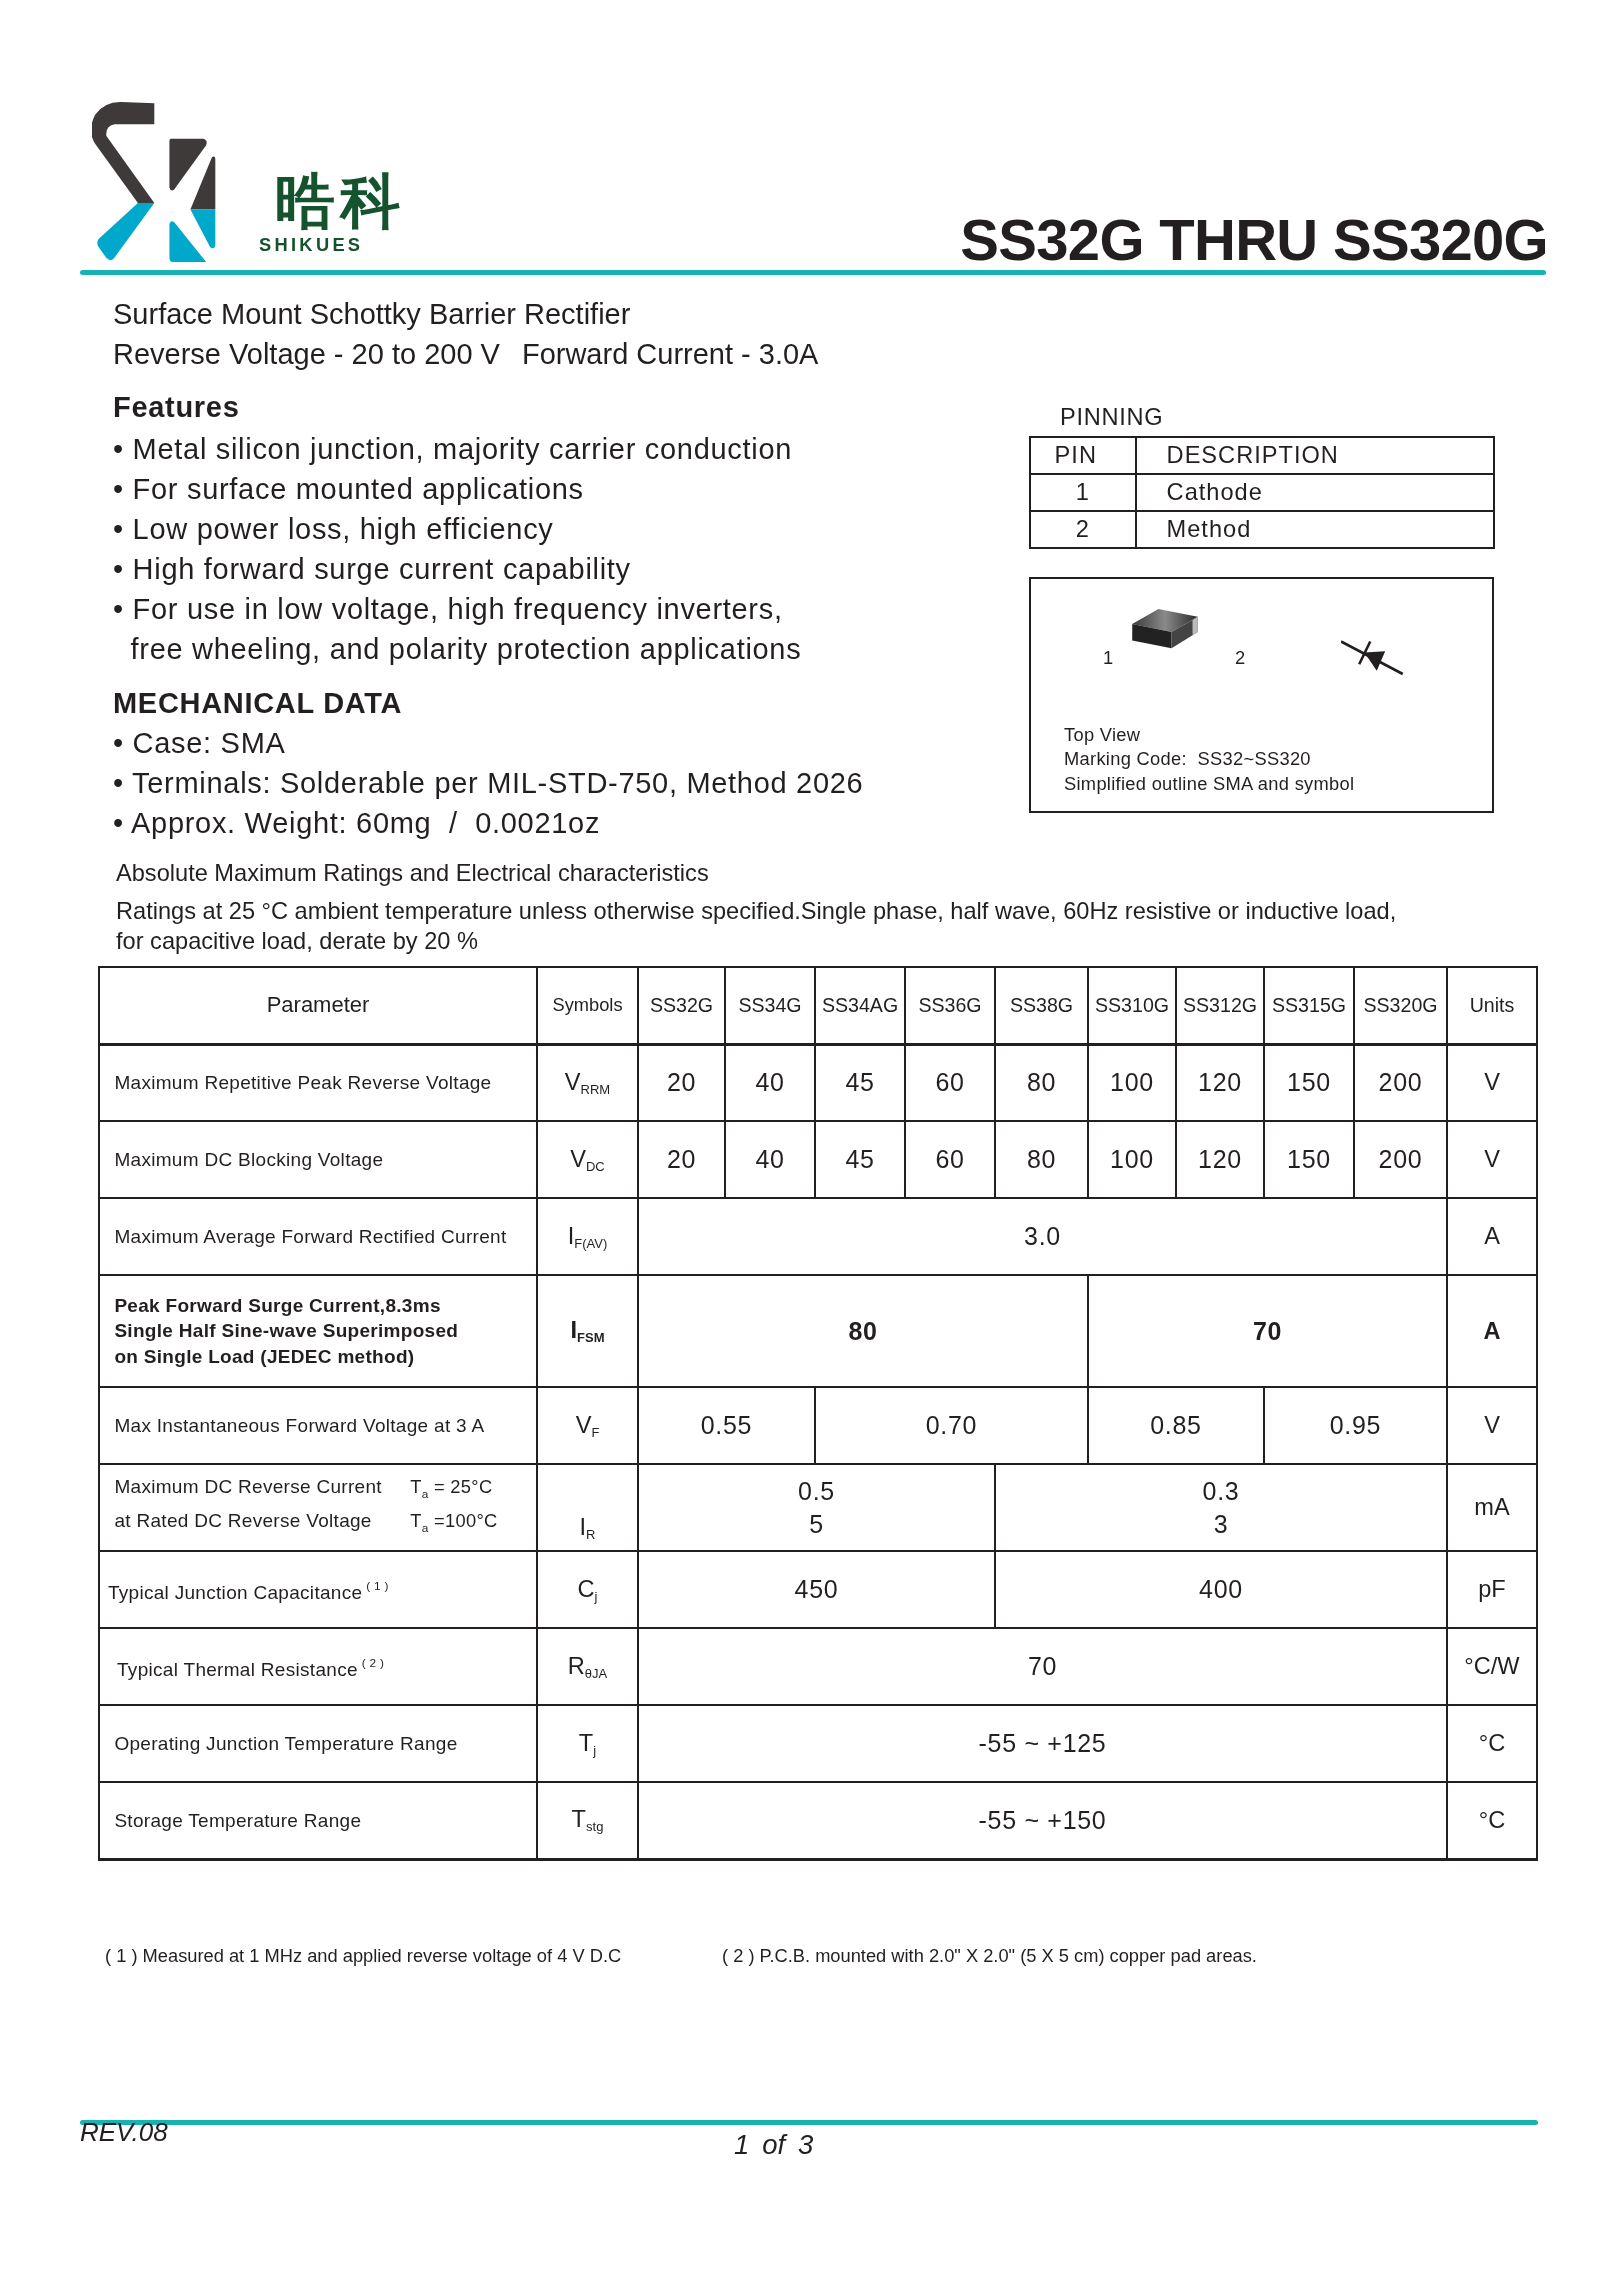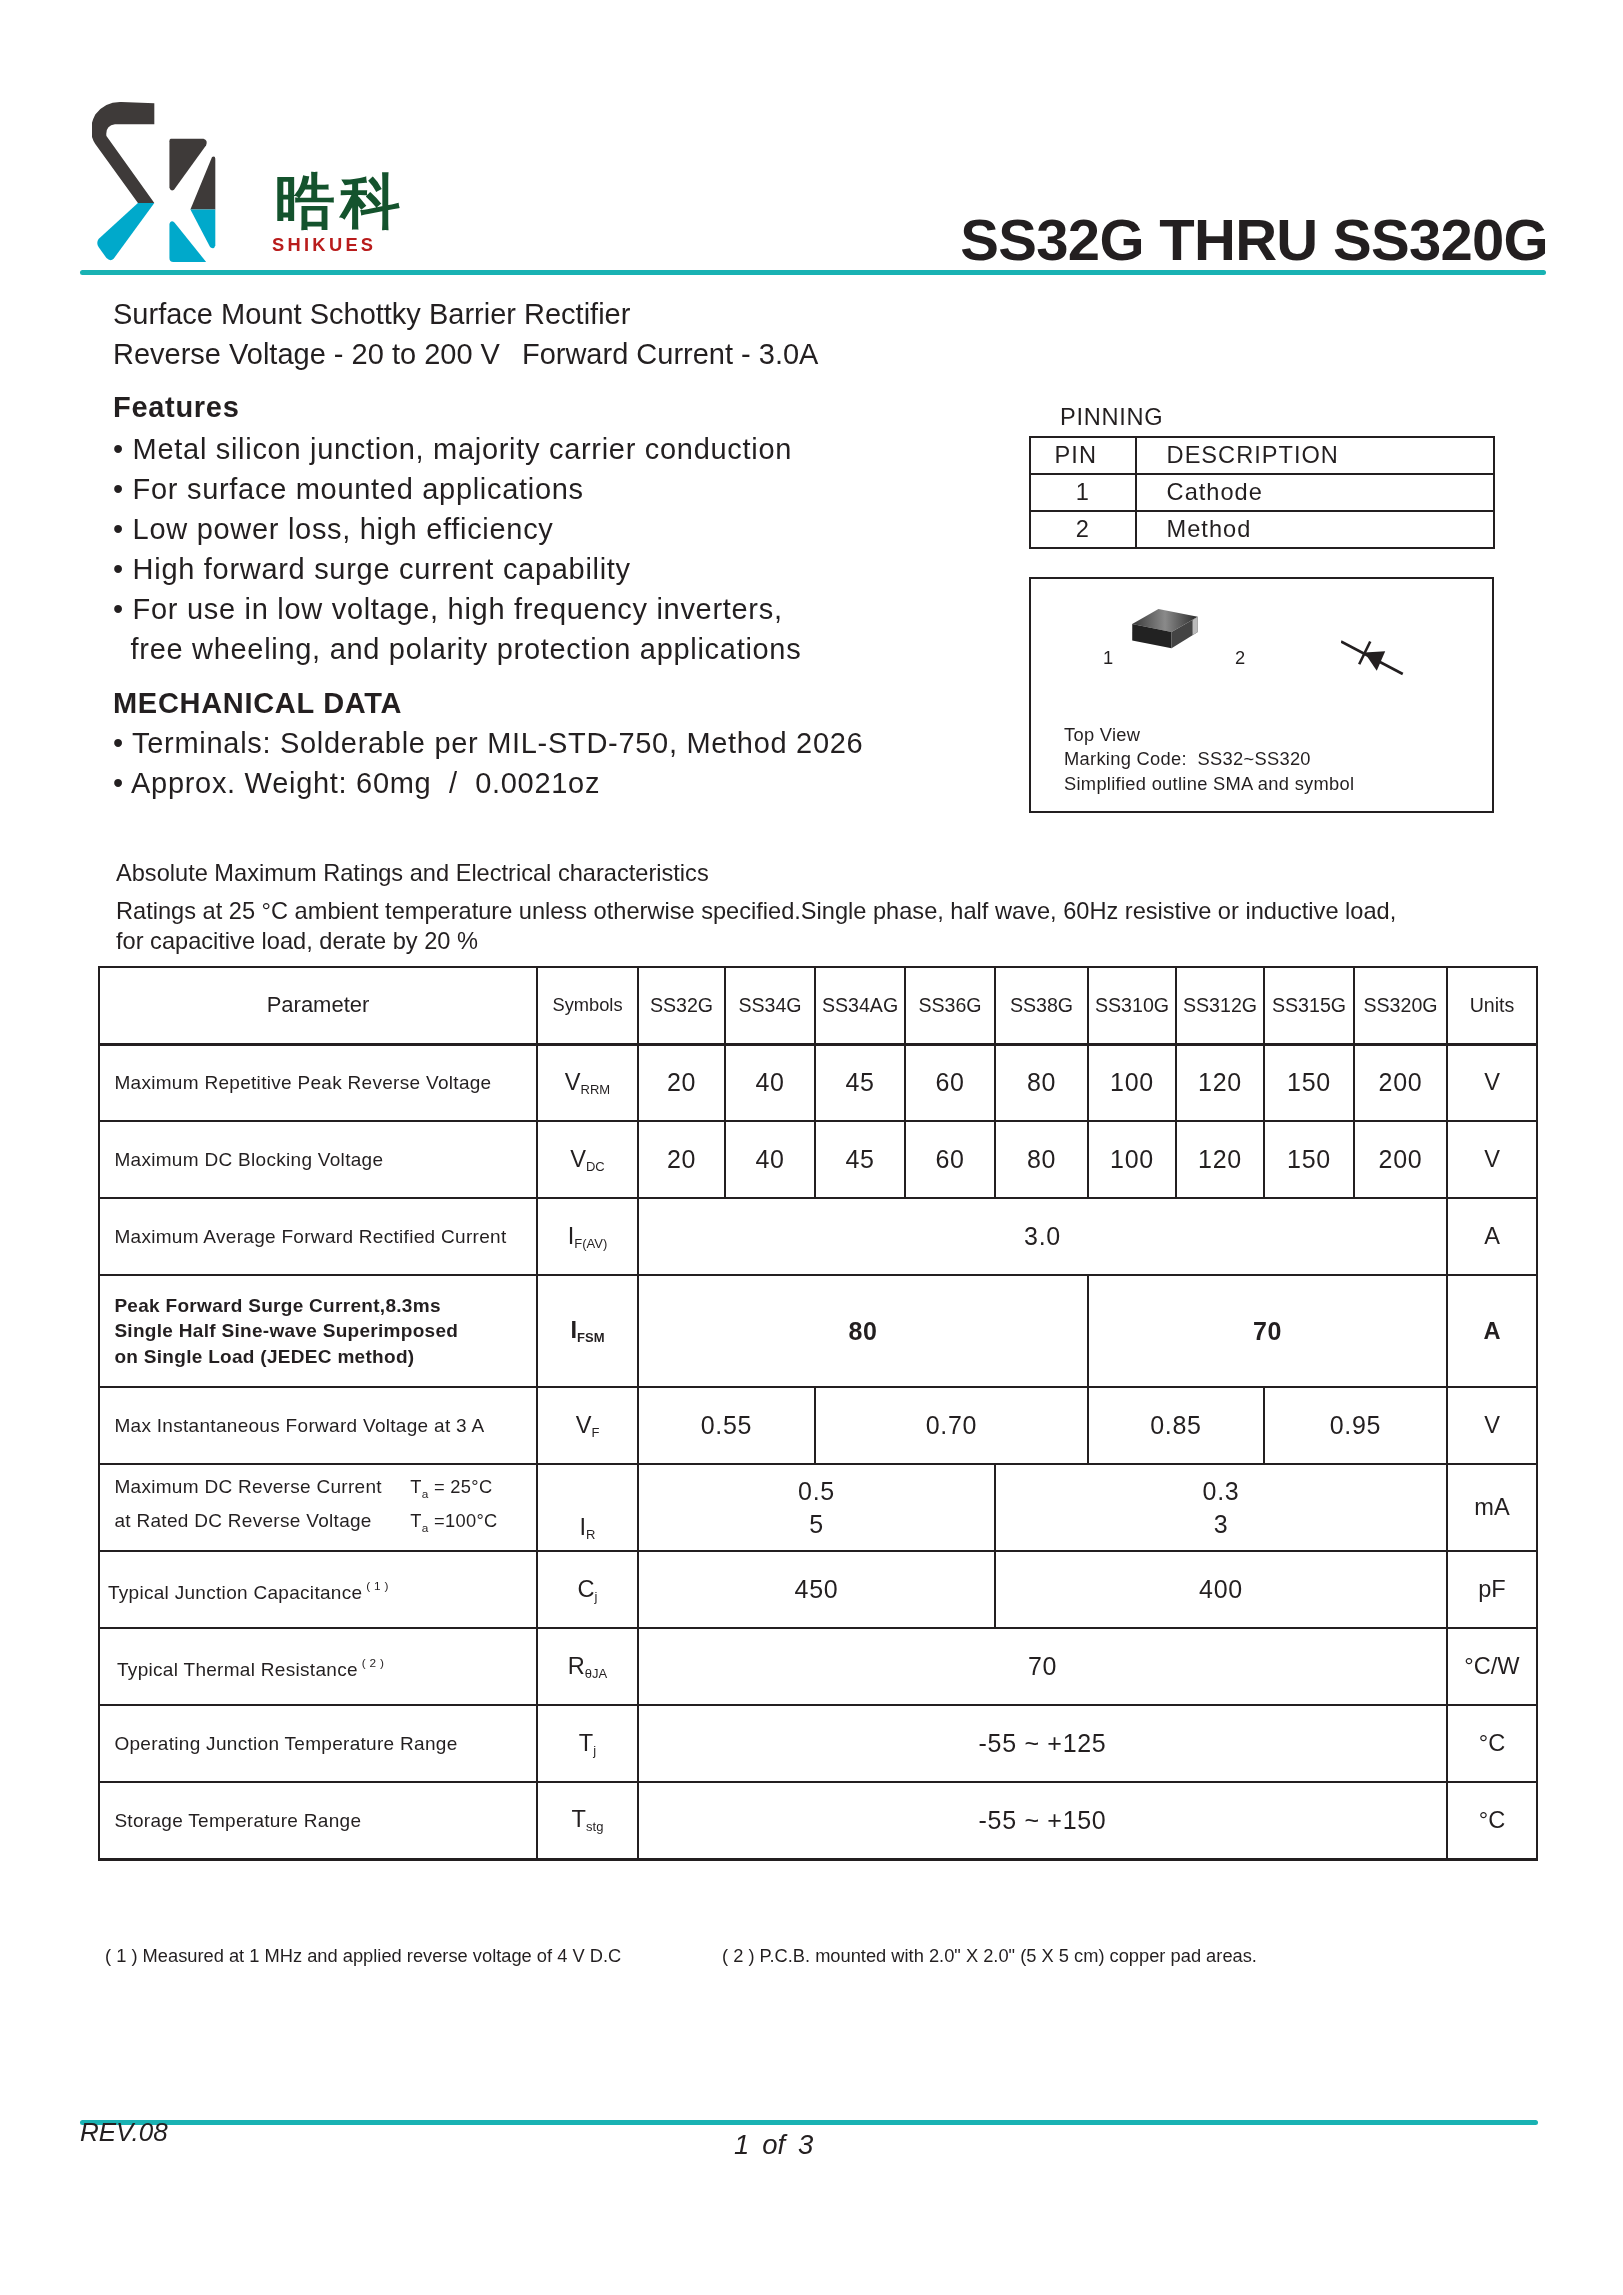--- a/index.html
+++ b/index.html
@@ -3,21 +3,21 @@
 <meta charset="utf-8">
 <style>
   html, body { margin: 0; padding: 0; background: #ffffff; }
   body { width: 1623px; height: 2295px; position: relative; overflow: hidden;
          font-family: "Liberation Sans", "DejaVu Sans", sans-serif; color: #231f20; }
   .abs { position: absolute; }
 
   
   #logo { left: 92px; top: 98px; width: 164px; height: 164px; }
   #brand-cn { left: 275px; top: 162px; font-size: 60px; font-weight: bold; color: #14532d; letter-spacing: 5.2px; font-family: "DejaVu Sans", sans-serif; }
-  #brand-en { left: 272px; top: 234px; font-size: 18.3px; font-weight: bold; letter-spacing: 3.3px; color: #b91c1c; }
+  #brand-en { left: 259px; top: 234px; font-size: 18.3px; font-weight: bold; letter-spacing: 3.3px; color: #14532d; }
   #part-title { right: 75px; top: 206px; font-size: 58px; font-weight: bold; letter-spacing: -0.7px; color: #231f20; }
   .teal-rule { background: #19b2b3; height: 5.2px; border-radius: 2.6px; position: absolute; }
   #top-rule { left: 80px; top: 270px; width: 1466px; }
   #bottom-rule { left: 80px; top: 2120px; width: 1458px; }
 
   
   .intro { left: 113px; font-size: 29px; line-height: 1; }
   #subtitle { top: 300px; }
   #ratings-line { top: 340px; text-align: right; }
   #ratings-line span + span { margin-left: 22px; }
@@ -104,20 +104,21 @@
   <div>• Metal silicon junction, majority carrier conduction</div>
   <div>• For surface mounted applications</div>
   <div>• Low power loss, high efficiency</div>
   <div>• High forward surge current capability</div>
   <div>• For use in low voltage, high frequency inverters,</div>
   <div style="white-space: pre;">  free wheeling, and polarity protection applications</div>
 </div>
 
 <div class="abs section-head" id="mech-title">MECHANICAL DATA</div>
 <div class="abs bullet-list" id="mech-list">
+  <div>• Case: SMA</div>
   <div>• Terminals: Solderable per MIL-STD-750, Method 2026</div>
   <div style="white-space: pre;">• Approx. Weight: 60mg  /  0.0021oz</div>
 </div>
 
 <div class="abs" id="pinning-title">PINNING</div>
 <table class="abs" id="pin-table">
   <tbody>
       <tr>
     <td class="pin-col">PIN</td>
     <td class="desc-col">DESCRIPTION</td>

